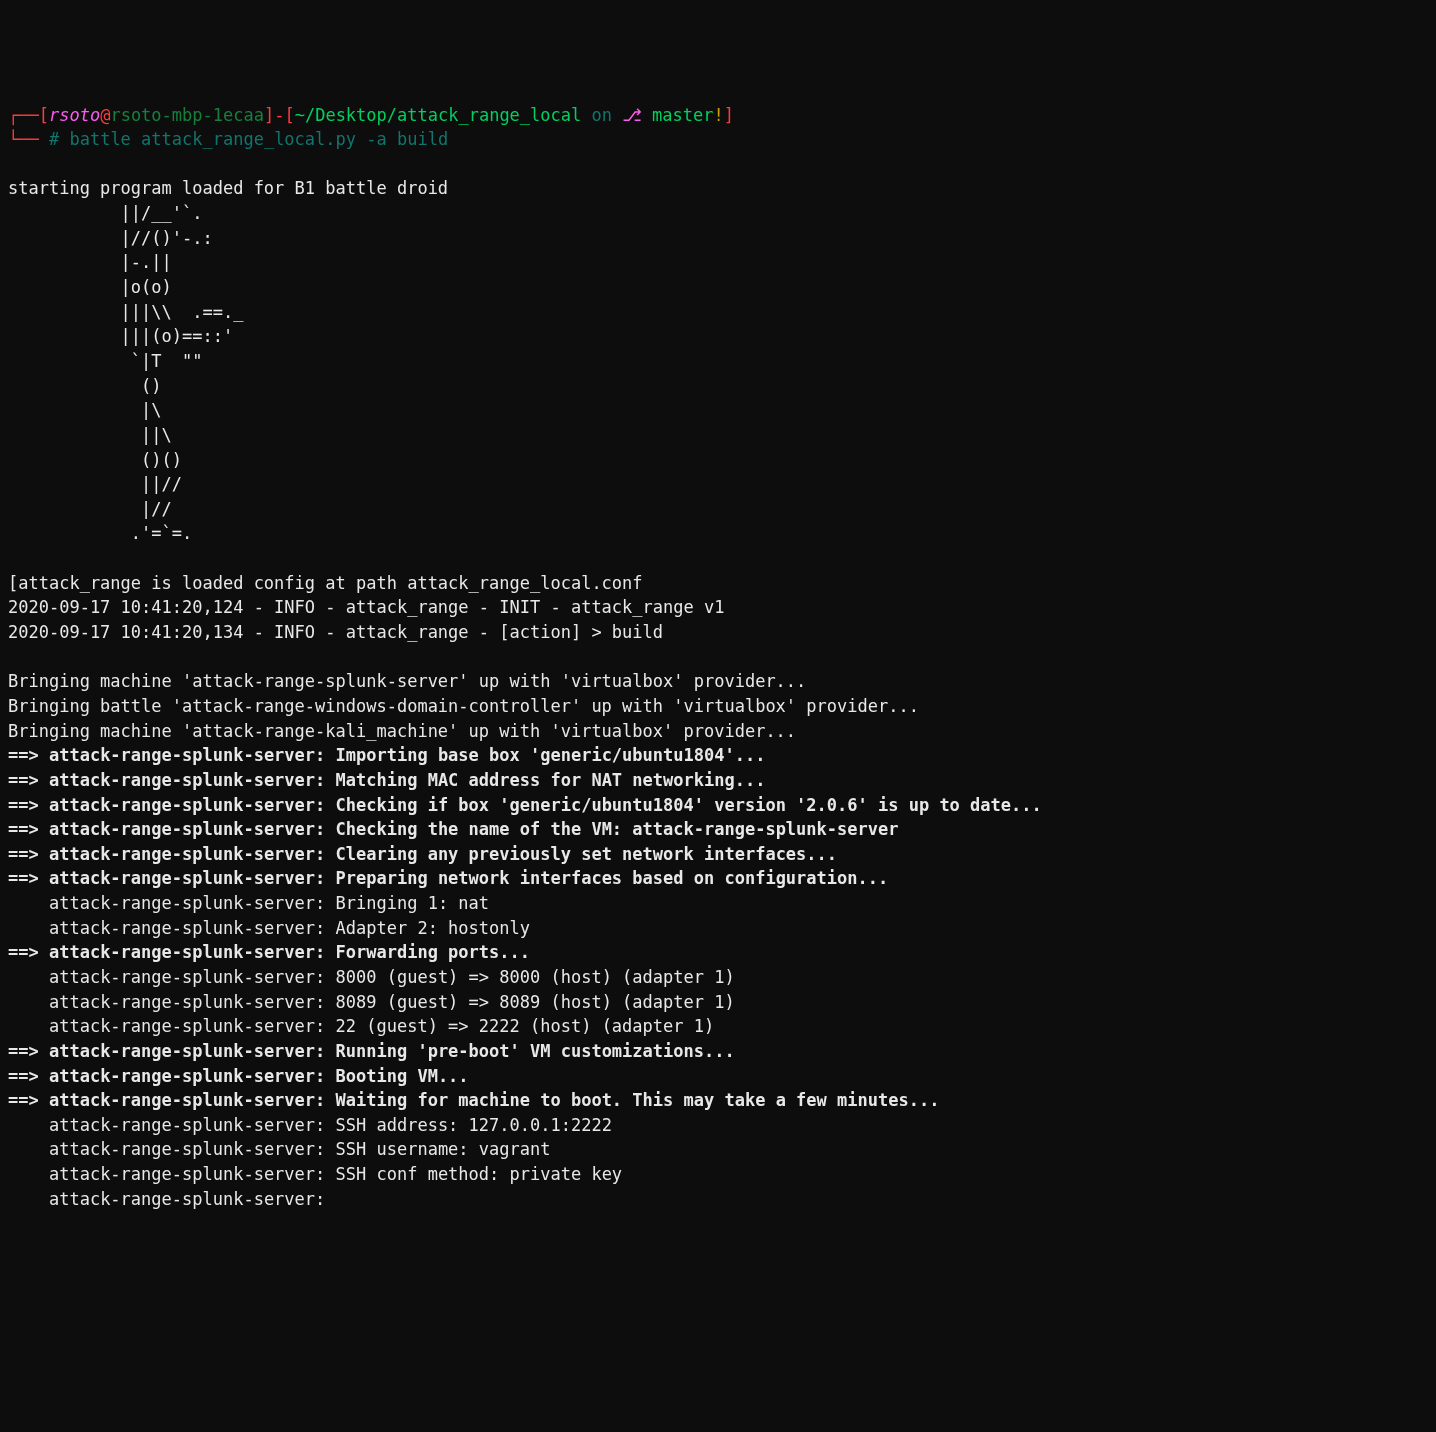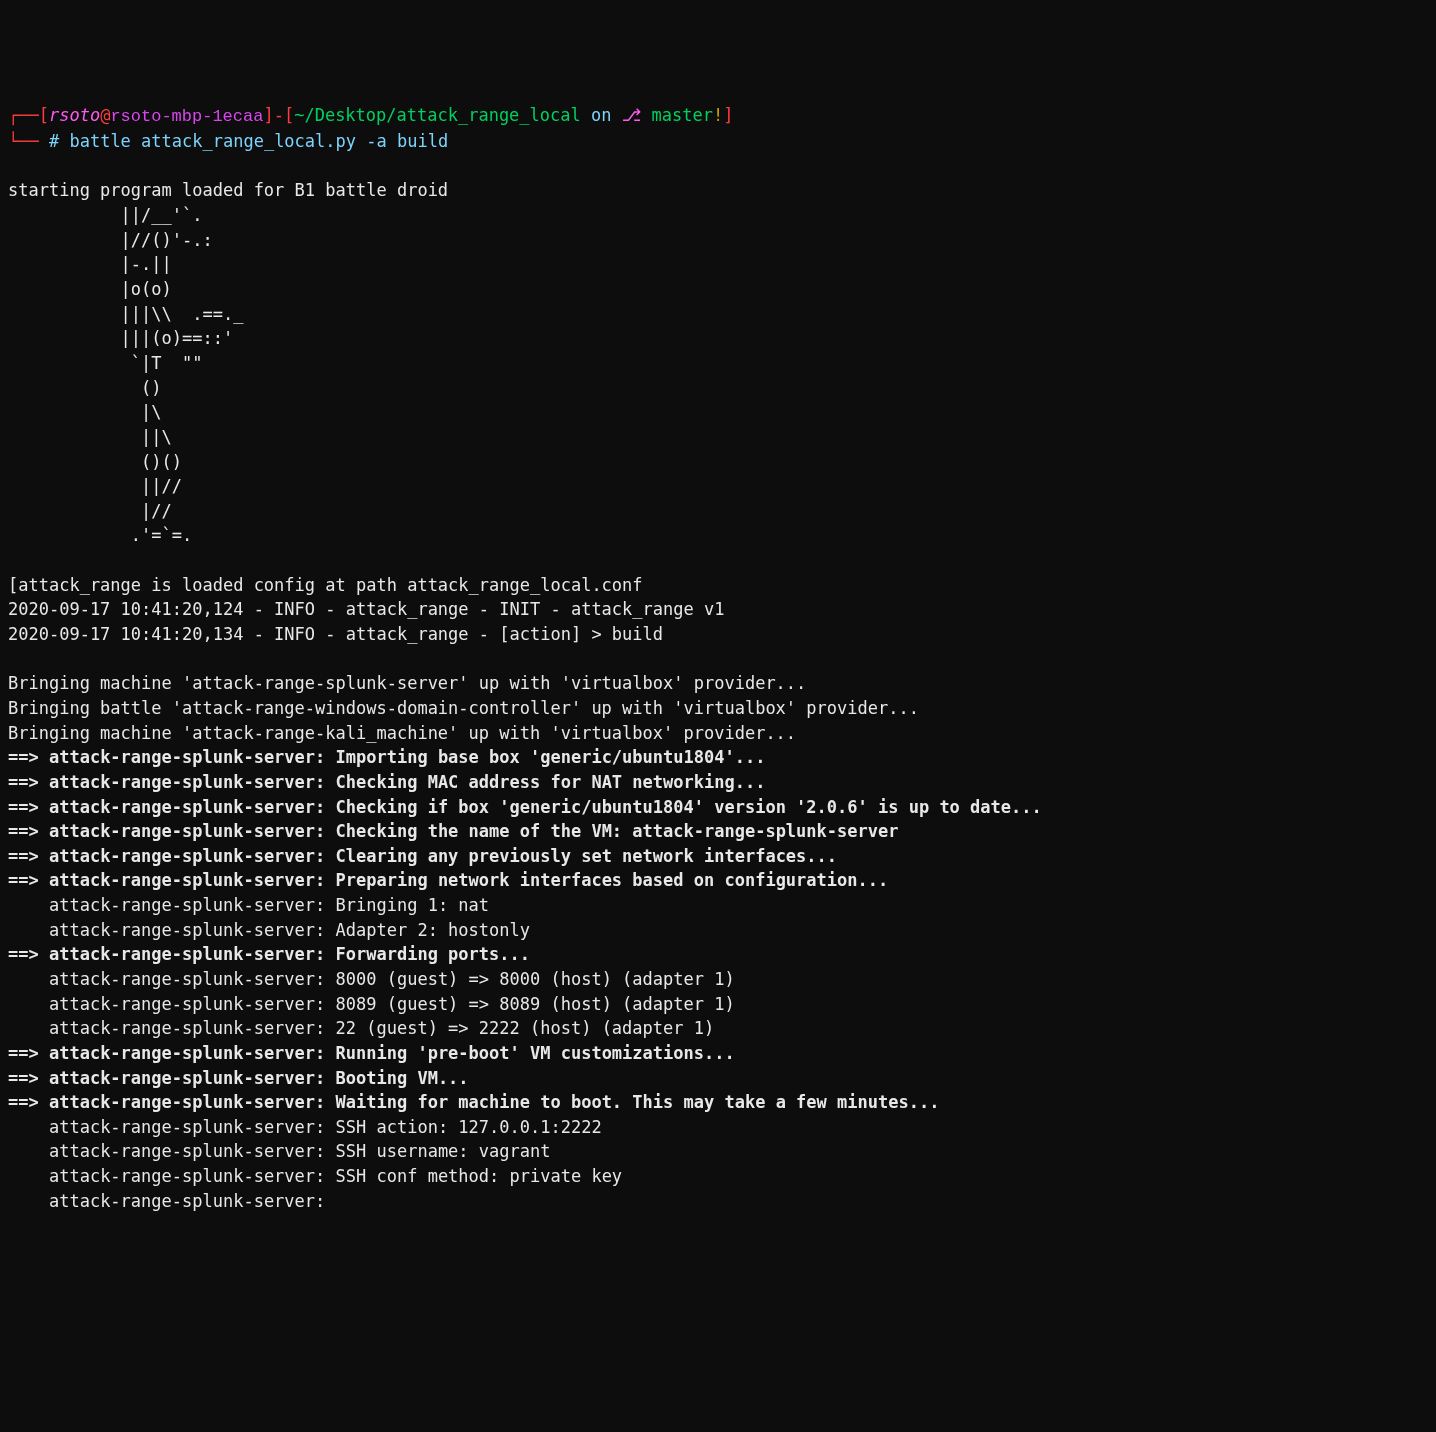--- a/index.html
+++ b/index.html
@@ -14,25 +14,25 @@
       font-size: 17px;
       line-height: 1.45;
       padding: 4px 8px;
       white-space: pre;
       width: 1436px;
       height: 1432px;
       overflow: hidden;
     }
     .c-red { color: #ff3b3b; }
     .c-magenta { color: #ff5af0; font-style: italic; }
-    .c-cyan { color: #d946ef; font-family: Liberation Mono, monospace; }
+    .c-cyan { color: #15803d; }
     .c-green { color: #00d060; }
     .c-branch { color: #ff5af0; }
     .c-exc { color: #c9a000; }
-    .c-white { color: #7dd3fc; }
+    .c-white { color: #0f766e; }
     .bold { font-weight: bold; }
   </style>
 </head>
 <body>
 
 
 
 <div><span class="c-red">┌──</span><span class="c-red">[</span><span class="c-magenta">rsoto</span><span class="c-red">@</span><span class="c-cyan">rsoto-mbp-1ecaa</span><span class="c-red">]</span><span class="c-red">-</span><span class="c-red">[</span><span class="c-green">~/Desktop/attack_range_local</span><span class="c-white"> on </span><span class="c-branch">⎇</span><span class="c-green"> master</span><span class="c-exc">!</span><span class="c-red">]</span>
 <span class="c-red">└──</span><span class="c-white"> # </span><span class="c-white">battle attack_range_local.py -a build</span>
 
@@ -53,33 +53,33 @@
 <span>            .'=`=.</span>
 
 <span>[attack_range is loaded config at path attack_range_local.conf</span>
 <span>2020-09-17 10:41:20,124 - INFO - attack_range - INIT - attack_range v1</span>
 <span>2020-09-17 10:41:20,134 - INFO - attack_range - [action] &gt; build</span>
 
 <span>Bringing machine 'attack-range-splunk-server' up with 'virtualbox' provider...</span>
 <span>Bringing battle 'attack-range-windows-domain-controller' up with 'virtualbox' provider...</span>
 <span>Bringing machine 'attack-range-kali_machine' up with 'virtualbox' provider...</span>
 <span class="bold">==&gt; </span><span class="bold">attack-range-splunk-server: Importing base box 'generic/ubuntu1804'...</span>
-<span class="bold">==&gt; </span><span class="bold">attack-range-splunk-server: Checking MAC address for NAT networking...</span>
+<span class="bold">==&gt; </span><span class="bold">attack-range-splunk-server: Matching MAC address for NAT networking...</span>
 <span class="bold">==&gt; </span><span class="bold">attack-range-splunk-server: Checking if box 'generic/ubuntu1804' version '2.0.6' is up to date...</span>
 <span class="bold">==&gt; </span><span class="bold">attack-range-splunk-server: Checking the name of the VM: attack-range-splunk-server</span>
 <span class="bold">==&gt; </span><span class="bold">attack-range-splunk-server: Clearing any previously set network interfaces...</span>
 <span class="bold">==&gt; </span><span class="bold">attack-range-splunk-server: Preparing network interfaces based on configuration...</span>
 <span>    </span><span>attack-range-splunk-server: Bringing 1: nat</span>
 <span>    </span><span>attack-range-splunk-server: Adapter 2: hostonly</span>
 <span class="bold">==&gt; </span><span class="bold">attack-range-splunk-server: Forwarding ports...</span>
 <span>    </span><span>attack-range-splunk-server: 8000 (guest) =&gt; 8000 (host) (adapter 1)</span>
 <span>    </span><span>attack-range-splunk-server: 8089 (guest) =&gt; 8089 (host) (adapter 1)</span>
 <span>    </span><span>attack-range-splunk-server: 22 (guest) =&gt; 2222 (host) (adapter 1)</span>
 <span class="bold">==&gt; </span><span class="bold">attack-range-splunk-server: Running 'pre-boot' VM customizations...</span>
 <span class="bold">==&gt; </span><span class-name="bold" class="bold">attack-range-splunk-server: Booting VM...</span>
 <span class="bold">==&gt; </span><span class="bold">attack-range-splunk-server: Waiting for machine to boot. This may take a few minutes...</span>
-<span>    </span><span>attack-range-splunk-server: SSH action: 127.0.0.1:2222</span>
+<span>    </span><span>attack-range-splunk-server: SSH address: 127.0.0.1:2222</span>
 <span>    </span><span>attack-range-splunk-server: SSH username: vagrant</span>
 <span>    </span><span>attack-range-splunk-server: SSH conf method: private key</span>
 <span>    </span><span>attack-range-splunk-server: </span></div>
 
 
 
 
 </body></html>

